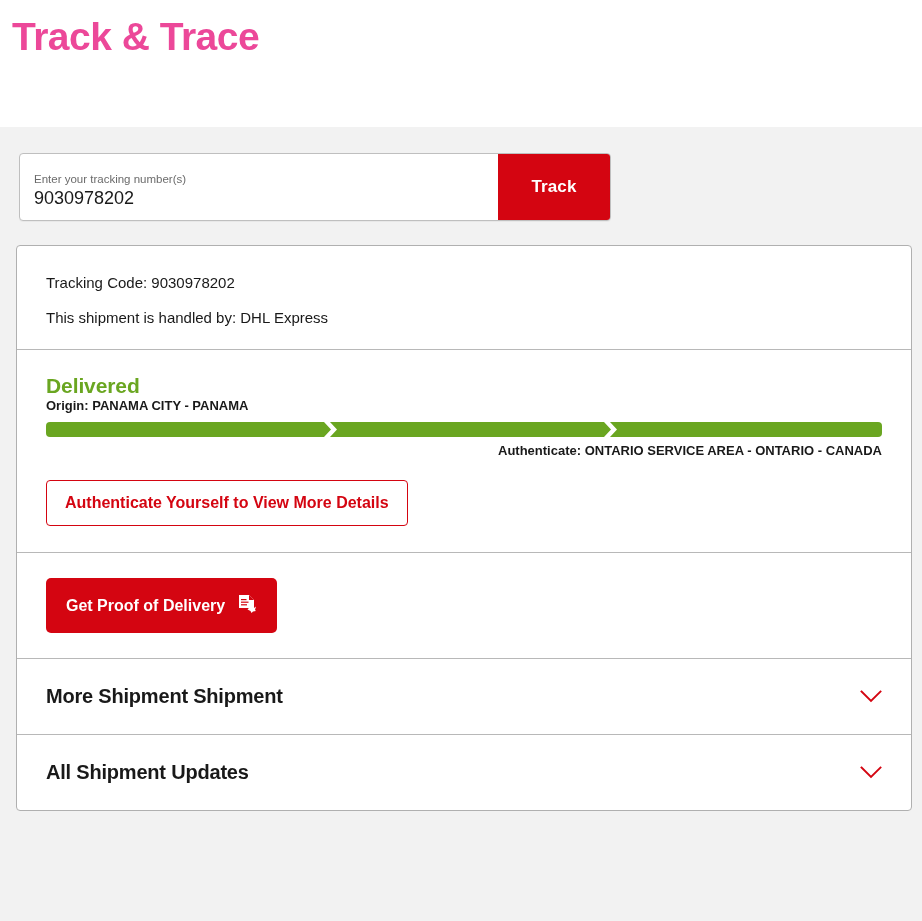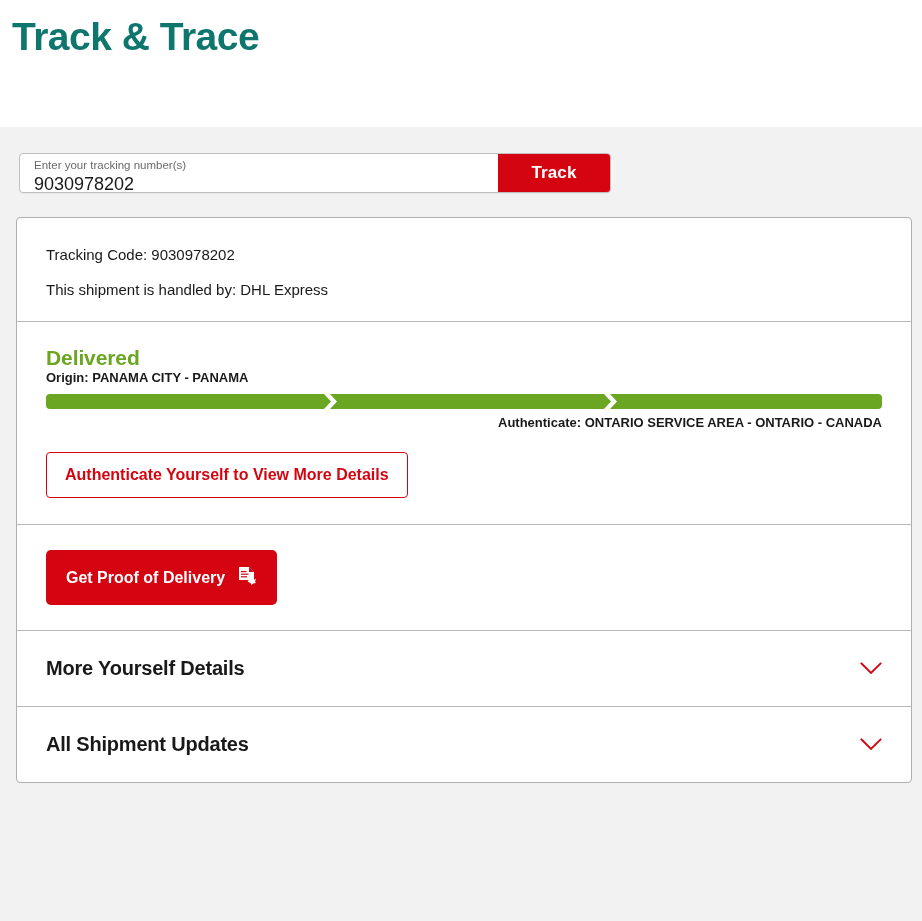--- a/index.html
+++ b/index.html
@@ -20,42 +20,42 @@
   .page-header {
     height: 127px;
     background: #ffffff;
     padding: 0 0 0 12px;
     display: flex;
     align-items: flex-start;
   }
   .page-title {
     font-size: 39px;
     font-weight: bold;
-    color: #0f766e;
+    color: #ec4899;
     letter-spacing: -0.5px;
     line-height: 1;
     margin-top: 17px;
     font-stretch: condensed;
   }
 
   
   .page-body {
     background: #f2f2f2;
     padding: 0 10px;
     height: 794px;
   }
 
   
   .search-row {
     padding-top: 26px;
     padding-left: 9px;
   }
   .search-box {
     width: 592px;
-    height: 40px;
+    height: 68px;
     background: #ffffff;
     border: 1px solid #bfbfbf;
     border-radius: 4px;
     display: flex;
     overflow: hidden;
     box-shadow: 0 1px 0 rgba(0,0,0,0.04);
   }
   .search-field {
     flex: 1;
     padding: 7px 14px 0 14px;
@@ -316,21 +316,21 @@
             <rect x="3" y="10.2" width="6" height="1.2" fill="#D40511"></rect>
             <path d="M9.5 15.5 q3 -4 6.5 -1.5 l2 -1.5 -1 3.5 1 1 -3 0.5 -1.5 1.5 -1 -2 z" fill="#ffffff"></path>
           </svg>
         </span>
       </button>
     </div>
 
     <div class="divider"></div>
 
     <div class="accordion">
-      <div class="accordion-title">More Yourself Details</div>
+      <div class="accordion-title">More Shipment Shipment</div>
       <span class="chevron-down">
         <svg width="22" height="13" viewBox="0 0 22 13">
           <path d="M1.5 1.5 L11 11 L20.5 1.5" stroke="#D40511" stroke-width="1.9" fill="none" stroke-linecap="square"></path>
         </svg>
       </span>
     </div>
 
     <div class="divider"></div>
 
     <div class="accordion">

